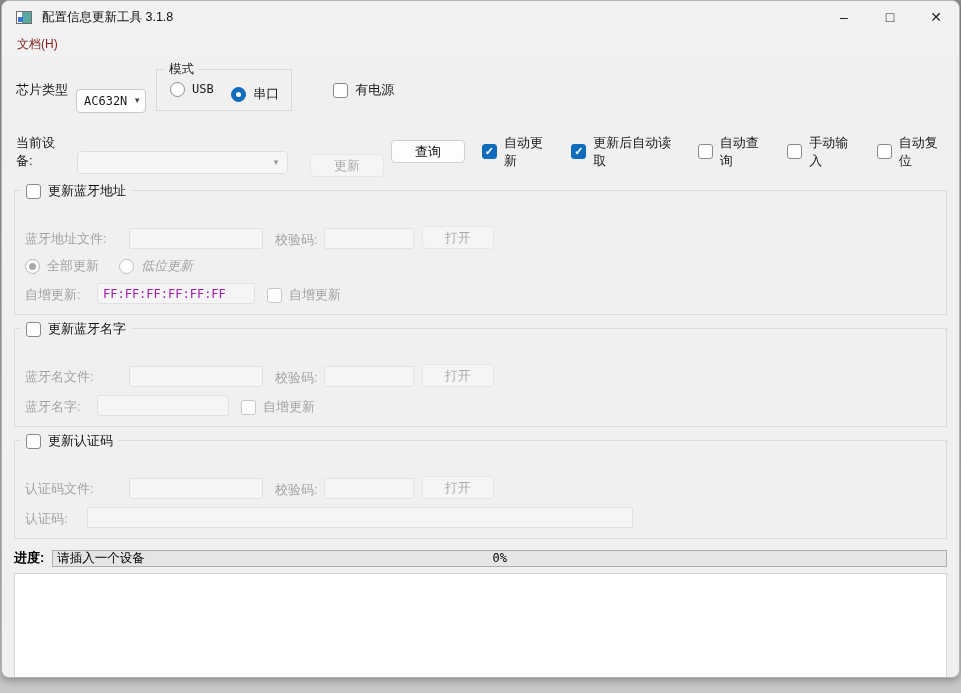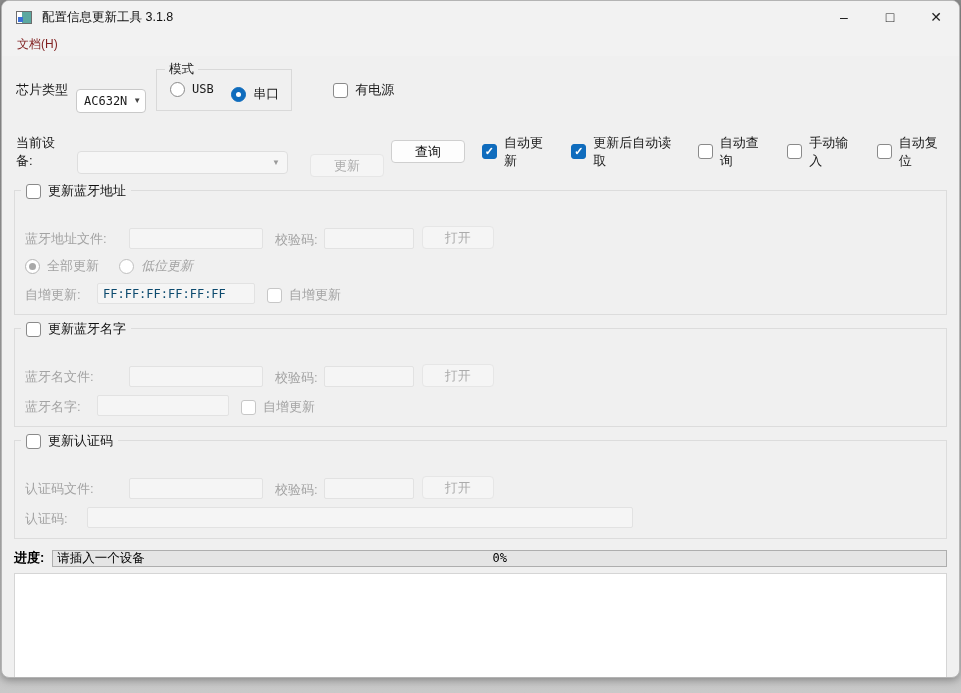--- a/index.html
+++ b/index.html
@@ -44,21 +44,21 @@
   .combo-arrow { font-size: 8px; color: #444; margin-left: 6px; }
   .combo.dis { background: #f6f6f6; border-color: #dedede; }
   .combo.dis .combo-arrow { color: #9a9a9a; }
 
   .btn { height: 23px; min-width: 74px; padding: 0 16px; background: #fdfdfd;
          border: 1px solid #cfcfcf; border-radius: 4px; font-family: inherit;
          font-size: 13px; color: #111; }
   .btn.dis { background: #f5f5f5; border-color: #e6e6e6; color: #ababab; }
 
   .inp { height: 21px; background: #f5f5f5; border: 1px solid #e2e2e2; border-radius: 2px;
-         display: flex; align-items: center; padding: 0 5px; color: #0c4a6e; overflow: hidden; white-space: nowrap; }
+         display: flex; align-items: center; padding: 0 5px; color: #a21caf; overflow: hidden; white-space: nowrap; }
 
   
   .cb { display: inline-flex; align-items: center; gap: 7px; }
   .cb .box { width: 15px; height: 15px; background: #fff; border: 1px solid #8a8a8a; border-radius: 3px;
              display: inline-flex; align-items: center; justify-content: center; flex: none; }
   .cb .box.on { background: #0f6cbd; border-color: #0f6cbd; }
   .cb .box.on::after { content: "✓"; color: #fff; font-size: 11px; line-height: 1; font-weight: bold; }
   .cb.dis .box { border-color: #c7c7c7; }
   .cb.dis .lbl { color: #a3a3a3; }
 

